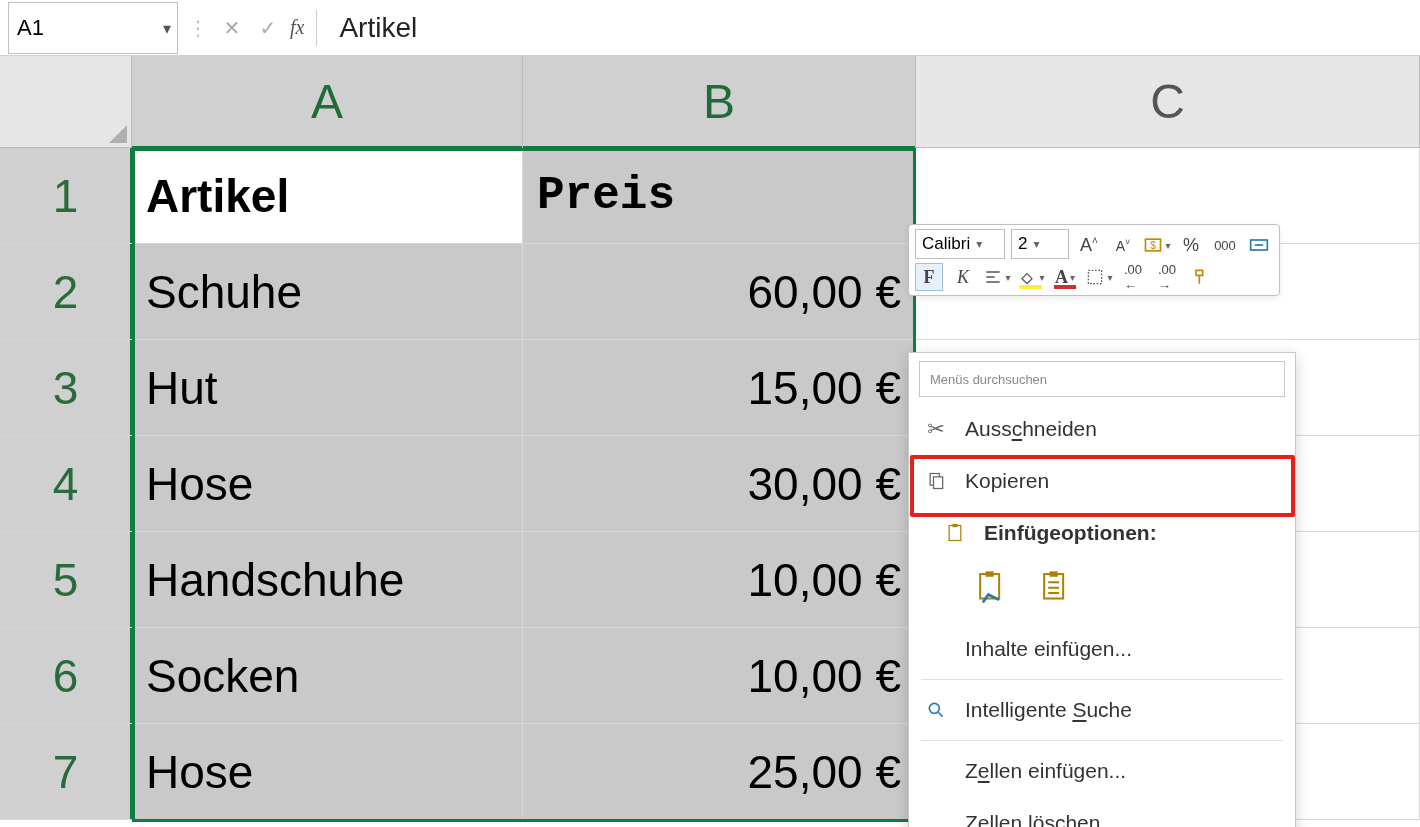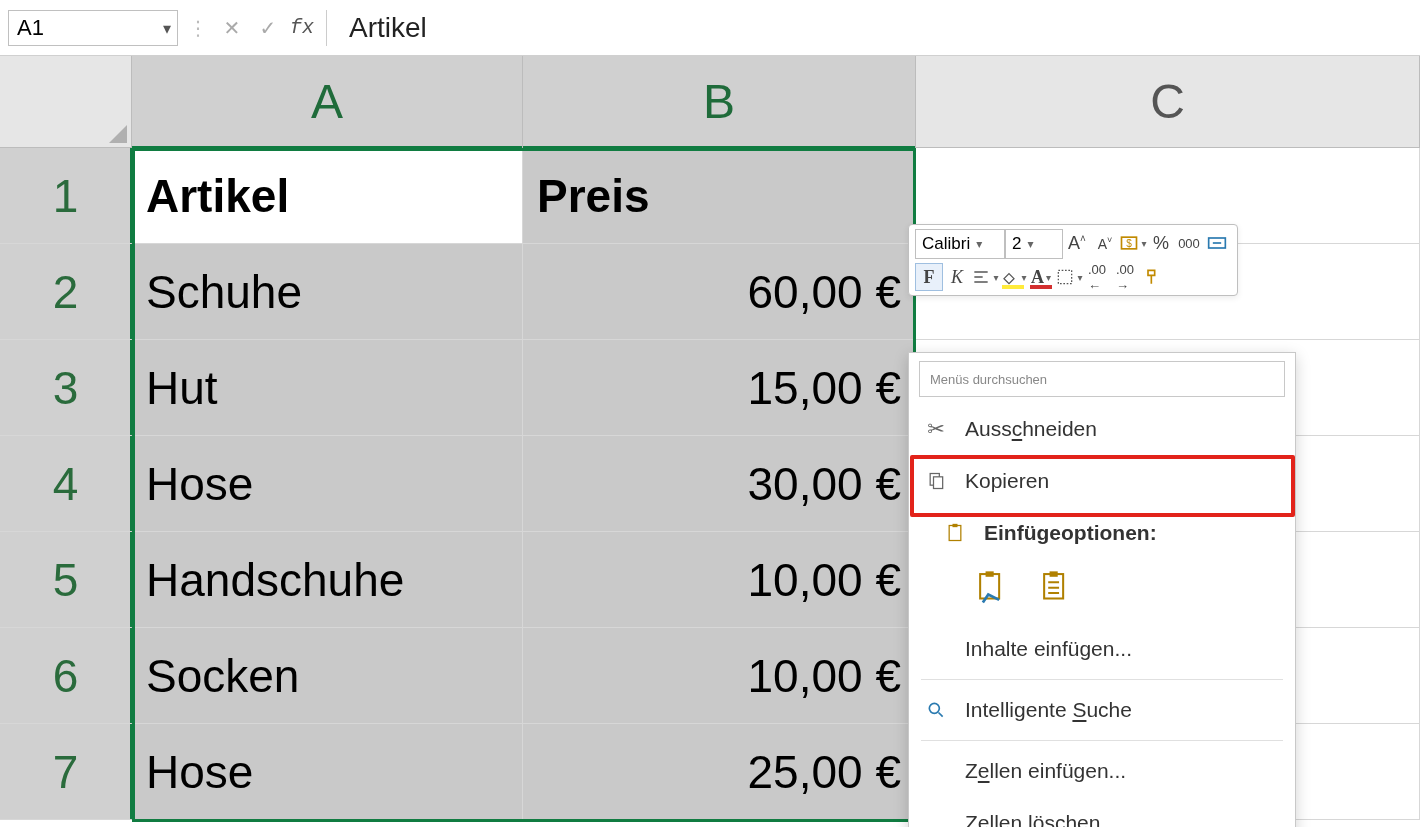--- a/index.html
+++ b/index.html
@@ -20,40 +20,40 @@
     height: 56px;
     background: #fff;
     border-bottom: 1px solid #d0d0d0;
     display: flex;
     align-items: center;
     padding: 0 8px;
     gap: 8px;
   }
   .name-box {
     width: 170px;
-    height: 36px;
+    height: 52px;
     border: 1px solid #c0c0c0;
     background: #fff;
     display: flex;
     align-items: center;
     padding: 0 8px;
     font-size: 22px;
     position: relative;
   }
   .name-box .chev {
     position: absolute; right: 6px; top: 50%; transform: translateY(-50%);
     font-size: 16px; color: #555;
   }
   .fb-icon {
     width: 28px; height: 28px;
     display: flex; align-items: center; justify-content: center;
     font-size: 20px;
   }
   .fb-sep { color: #bbb; font-size: 20px; padding: 0 2px; }
-  .fx-label { font-style: italic; font-size: 20px; color: #555; font-family: Liberation Mono, monospace; padding-right: 4px; border-right: 1px solid #ccc; height: 36px; display:flex; align-items:center; padding-right:12px;}
+  .fx-label { font-style: italic; font-size: 20px; color: #555; font-family: Liberation Serif, serif; padding-right: 4px; border-right: 1px solid #ccc; height: 36px; display:flex; align-items:center; padding-right:12px;}
   .formula-text {
     flex: 1;
     font-size: 28px;
     padding-left: 14px;
     color: #222;
   }
   .fb-cancel { color:#aaa; }
   .fb-ok { color:#aaa; }
 
   
@@ -149,21 +149,21 @@
     top: 224px;
     background:#fff;
     border:1px solid #bfbfbf;
     border-radius:4px;
     box-shadow: 0 2px 6px rgba(0,0,0,0.08);
     padding: 4px 6px;
     display:flex; flex-direction:column; gap:4px;
     z-index: 40;
     font-size:18px;
   }
-  .mt-row { display:flex; align-items:flex-start; }
+  .mt-row { display:flex; align-items:flex-end; gap:6px; }
   .mt-sel {
     border:1px solid #bfbfbf; height:30px; display:flex; align-items:center; padding:0 6px; font-size:17px; background:#fff;
   }
   .mt-sel .chev { font-size:12px; margin-left:6px; color:#666; }
   .mt-btn {
     min-width:28px; height:28px; display:flex; align-items:center; justify-content:center;
     font-size:18px; color:#444; position:relative;
   }
   .mt-btn.small-chev::after{
     content:"▾"; font-size:10px; margin-left:2px; color:#666;
@@ -257,21 +257,21 @@
     <div class="corner"></div>
     <div class="col-head col-A sel">A</div>
     <div class="col-head col-B sel">B</div>
     <div class="col-head col-C unsel">C</div>
   </div>
 
   <div class="grid-rows" id="grid-rows">
       <div class="grid-row">
         <div class="row-head">1</div>
         <div class="cell cell-A sel-range active-cell bold">Artikel</div>
-        <div class="cell cell-B sel-range bold" style="justify-content: flex-start;">Preis</div>
+        <div class="cell cell-B sel-range bold" style="justify-content: flex-start; font-family: Liberation Mono, monospace;">Preis</div>
         <div class="cell cell-C"></div>
       </div>
       <div class="grid-row">
         <div class="row-head">2</div>
         <div class="cell cell-A sel-range">Schuhe</div>
         <div class="cell cell-B sel-range">60,00 €</div>
         <div class="cell cell-C"></div>
       </div>
       <div class="grid-row">
         <div class="row-head">3</div>

